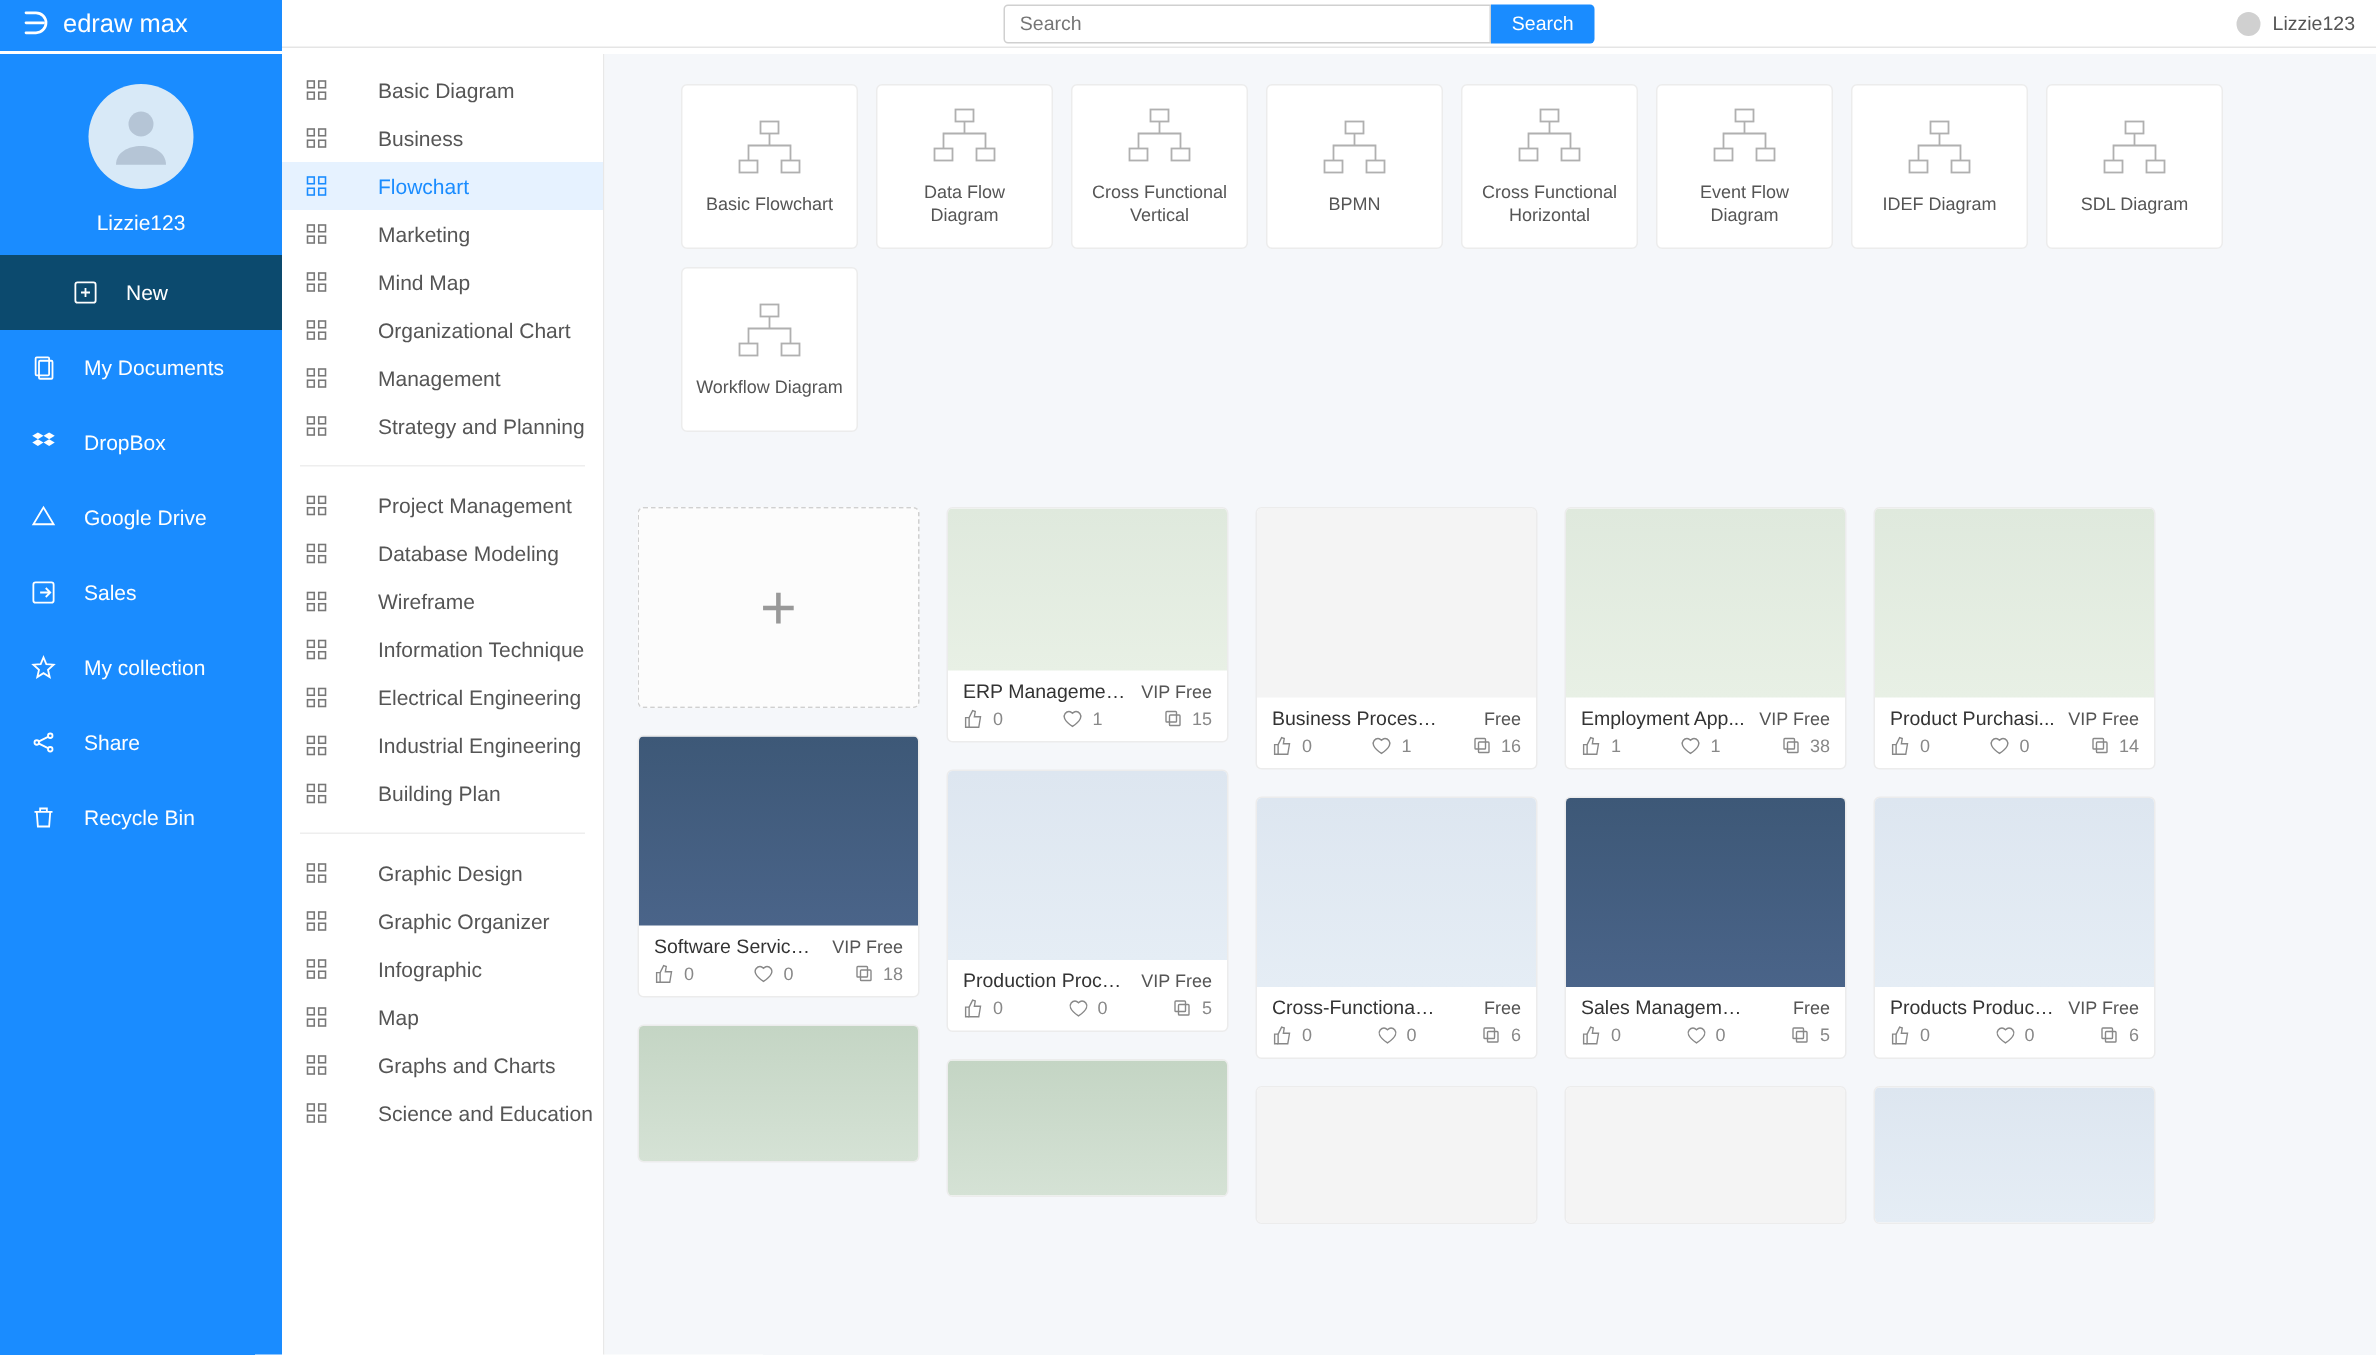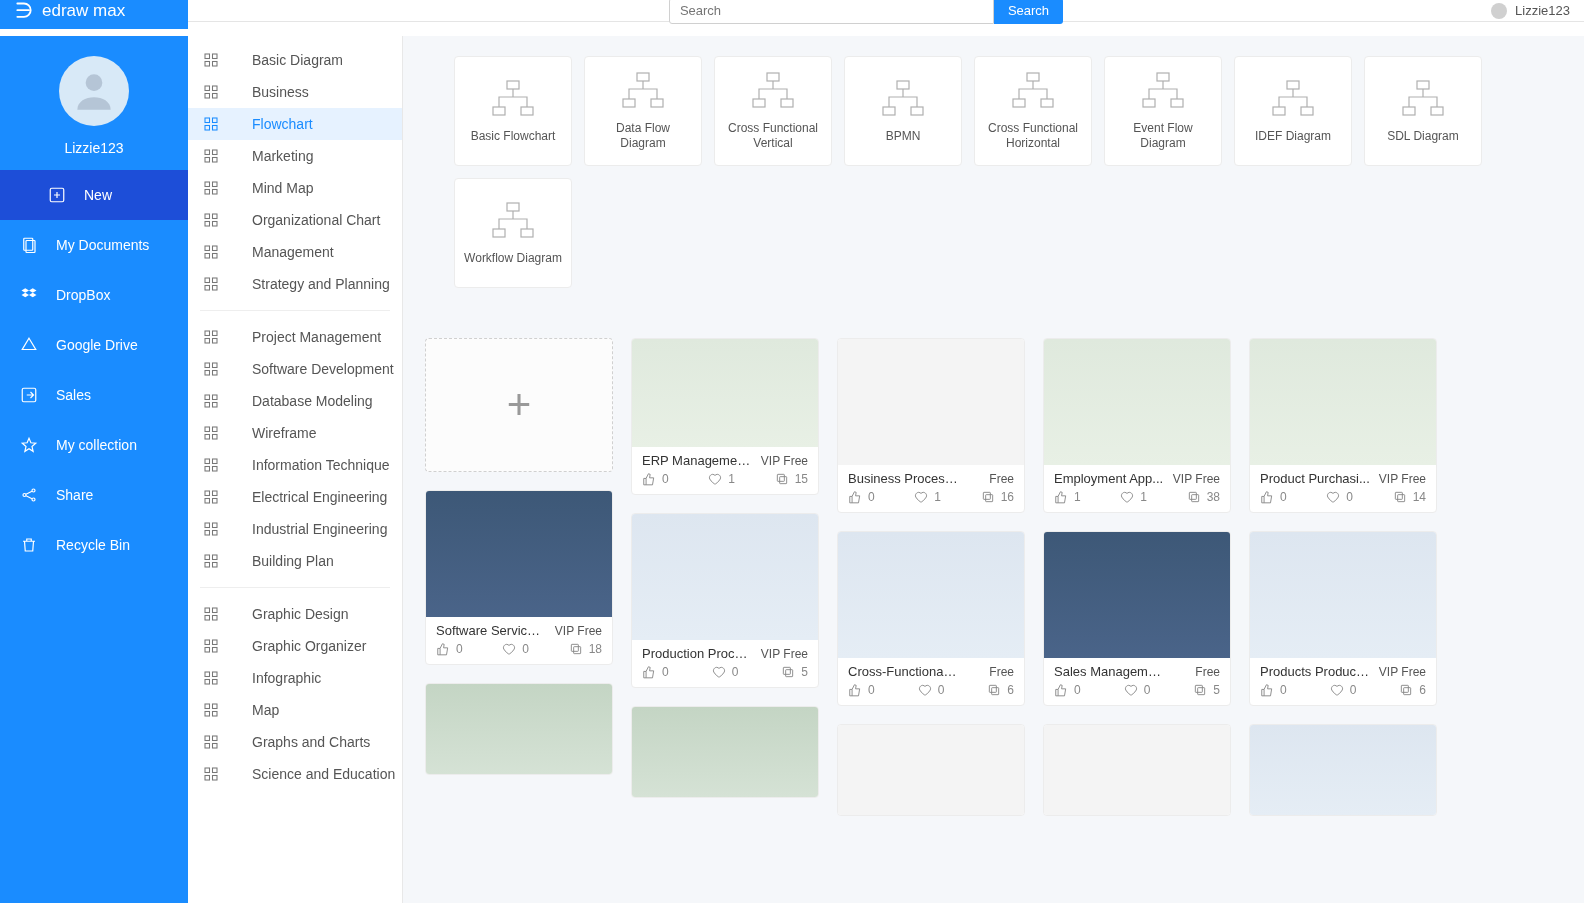--- a/index.html
+++ b/index.html
@@ -1,36 +1,36 @@
 <!DOCTYPE html>
 <html><head>
 <meta charset="utf-8">
 <style>
 * { margin: 0; padding: 0; box-sizing: border-box; font-family: -apple-system, BlinkMacSystemFont, "Segoe UI", Arial, sans-serif; }
 body { background: #fff; overflow: hidden; width: 1584px; height: 903px; }
 
 
-.topbar { position: fixed; top: 0; left: 0; right: 0; height: 22px; background: #fff; border-bottom: 1px solid #e5e5e5; display: flex; align-items: center; z-index: 100; }
+.topbar { position: fixed; top: 0; left: 0; right: 0; height: 32px; background: #fff; border-bottom: 1px solid #e5e5e5; display: flex; align-items: center; z-index: 100; }
 .logo-area { width: 188px; height: 36px; background: #1a8cff; display: flex; align-items: center; padding-left: 14px; color: #fff; font-size: 17px; font-weight: 400; }
 .logo-icon { width: 20px; height: 20px; margin-right: 8px; }
 .search-wrap { margin-left: auto; margin-right: auto; display: flex; align-items: center; transform: translateX(-20px); }
 .search-input { width: 325px; height: 26px; border: 1px solid #d0d0d0; border-radius: 3px 0 0 3px; padding: 0 10px; font-size: 13px; outline: none; }
 .search-btn { height: 26px; padding: 0 14px; background: #1a8cff; color: #fff; border: none; border-radius: 0 3px 3px 0; font-size: 13px; cursor: pointer; }
 .user-area { position: absolute; right: 14px; display: flex; align-items: center; gap: 8px; font-size: 13px; color: #555; }
 .user-avatar { width: 16px; height: 16px; background: #d0d0d0; border-radius: 50%; }
 
 
 .sidebar-blue { position: fixed; top: 36px; left: 0; width: 188px; bottom: 0; background: #1a8cff; color: #fff; }
 .profile { display: flex; flex-direction: column; align-items: center; padding: 20px 0 14px; }
 .profile-avatar { width: 70px; height: 70px; background: #d8e9f7; border-radius: 50%; display: flex; align-items: center; justify-content: center; margin-bottom: 14px; }
 .profile-avatar svg { width: 50px; height: 50px; }
 .profile-name { font-size: 14px; }
 .nav-blue { list-style: none; }
 .nav-blue li { display: flex; align-items: center; height: 50px; padding-left: 20px; font-size: 14px; cursor: pointer; gap: 18px; }
-.nav-blue li.active { background: #1d4ed8; padding-left: 48px; }
+.nav-blue li.active { background: #0c4a6e; padding-left: 48px; }
 .nav-blue li .nb-icon { width: 18px; height: 18px; display: flex; align-items: center; justify-content: center; }
 
 
 .sidebar-cat { position: fixed; top: 36px; left: 188px; width: 215px; bottom: 0; background: #fff; border-right: 1px solid #e8e8e8; overflow-y: auto; }
 .cat-list { list-style: none; padding: 8px 0; }
 .cat-sep { height: 1px; background: #eee; margin: 10px 12px; }
 .cat-item { display: flex; align-items: center; height: 32px; padding-left: 14px; gap: 32px; font-size: 14px; color: #555; cursor: pointer; }
 .cat-item.active { background: #e6f2ff; color: #1a8cff; }
 .cat-icon { width: 18px; height: 18px; display: flex; align-items: center; justify-content: center; color: #777; flex-shrink: 0; }
 .cat-item.active .cat-icon { color: #1a8cff; }
@@ -276,31 +276,20 @@
       </li>
       <li class="cat-item">
         <span class="cat-icon">
           <svg viewBox="0 0 24 24" fill="none" stroke="currentColor" stroke-width="1.4">
             <rect x="4" y="4" width="6" height="6"></rect>
             <rect x="14" y="4" width="6" height="6"></rect>
             <rect x="4" y="14" width="6" height="6"></rect>
             <rect x="14" y="14" width="6" height="6"></rect>
           </svg>
         </span>
-        <span>Software Development</span>
-      </li>
-      <li class="cat-item">
-        <span class="cat-icon">
-          <svg viewBox="0 0 24 24" fill="none" stroke="currentColor" stroke-width="1.4">
-            <rect x="4" y="4" width="6" height="6"></rect>
-            <rect x="14" y="4" width="6" height="6"></rect>
-            <rect x="4" y="14" width="6" height="6"></rect>
-            <rect x="14" y="14" width="6" height="6"></rect>
-          </svg>
-        </span>
         <span>Database Modeling</span>
       </li>
       <li class="cat-item">
         <span class="cat-icon">
           <svg viewBox="0 0 24 24" fill="none" stroke="currentColor" stroke-width="1.4">
             <rect x="4" y="4" width="6" height="6"></rect>
             <rect x="14" y="4" width="6" height="6"></rect>
             <rect x="4" y="14" width="6" height="6"></rect>
             <rect x="14" y="14" width="6" height="6"></rect>
           </svg>

